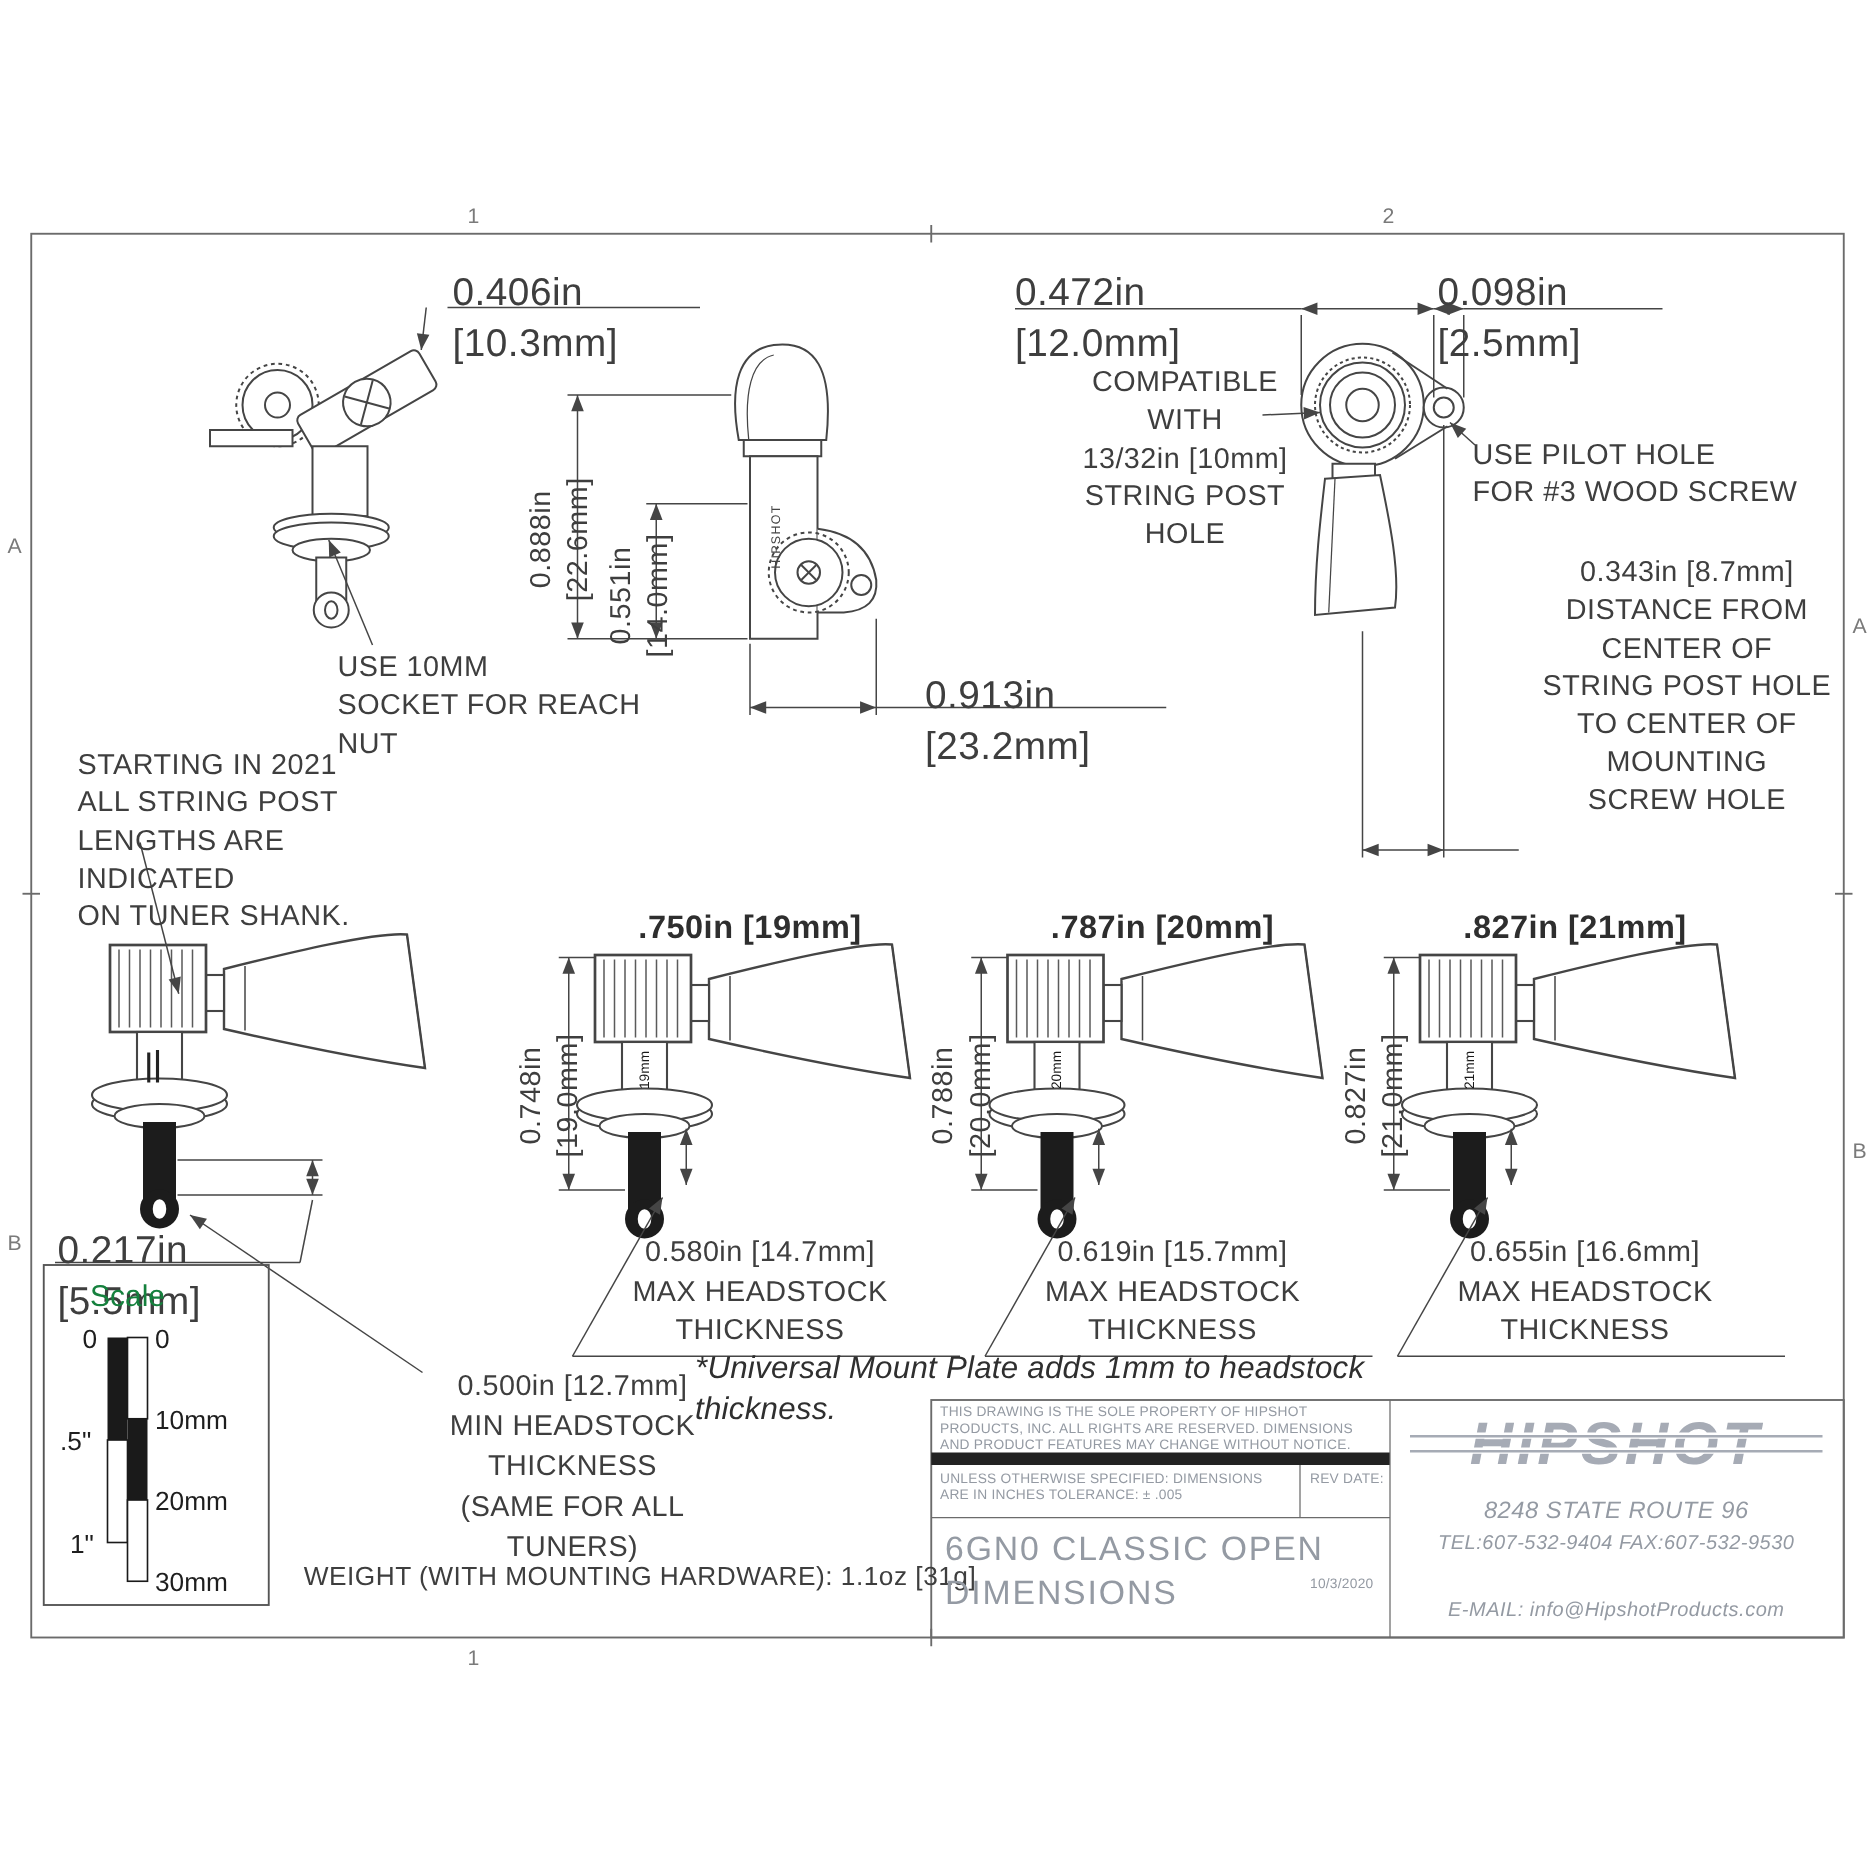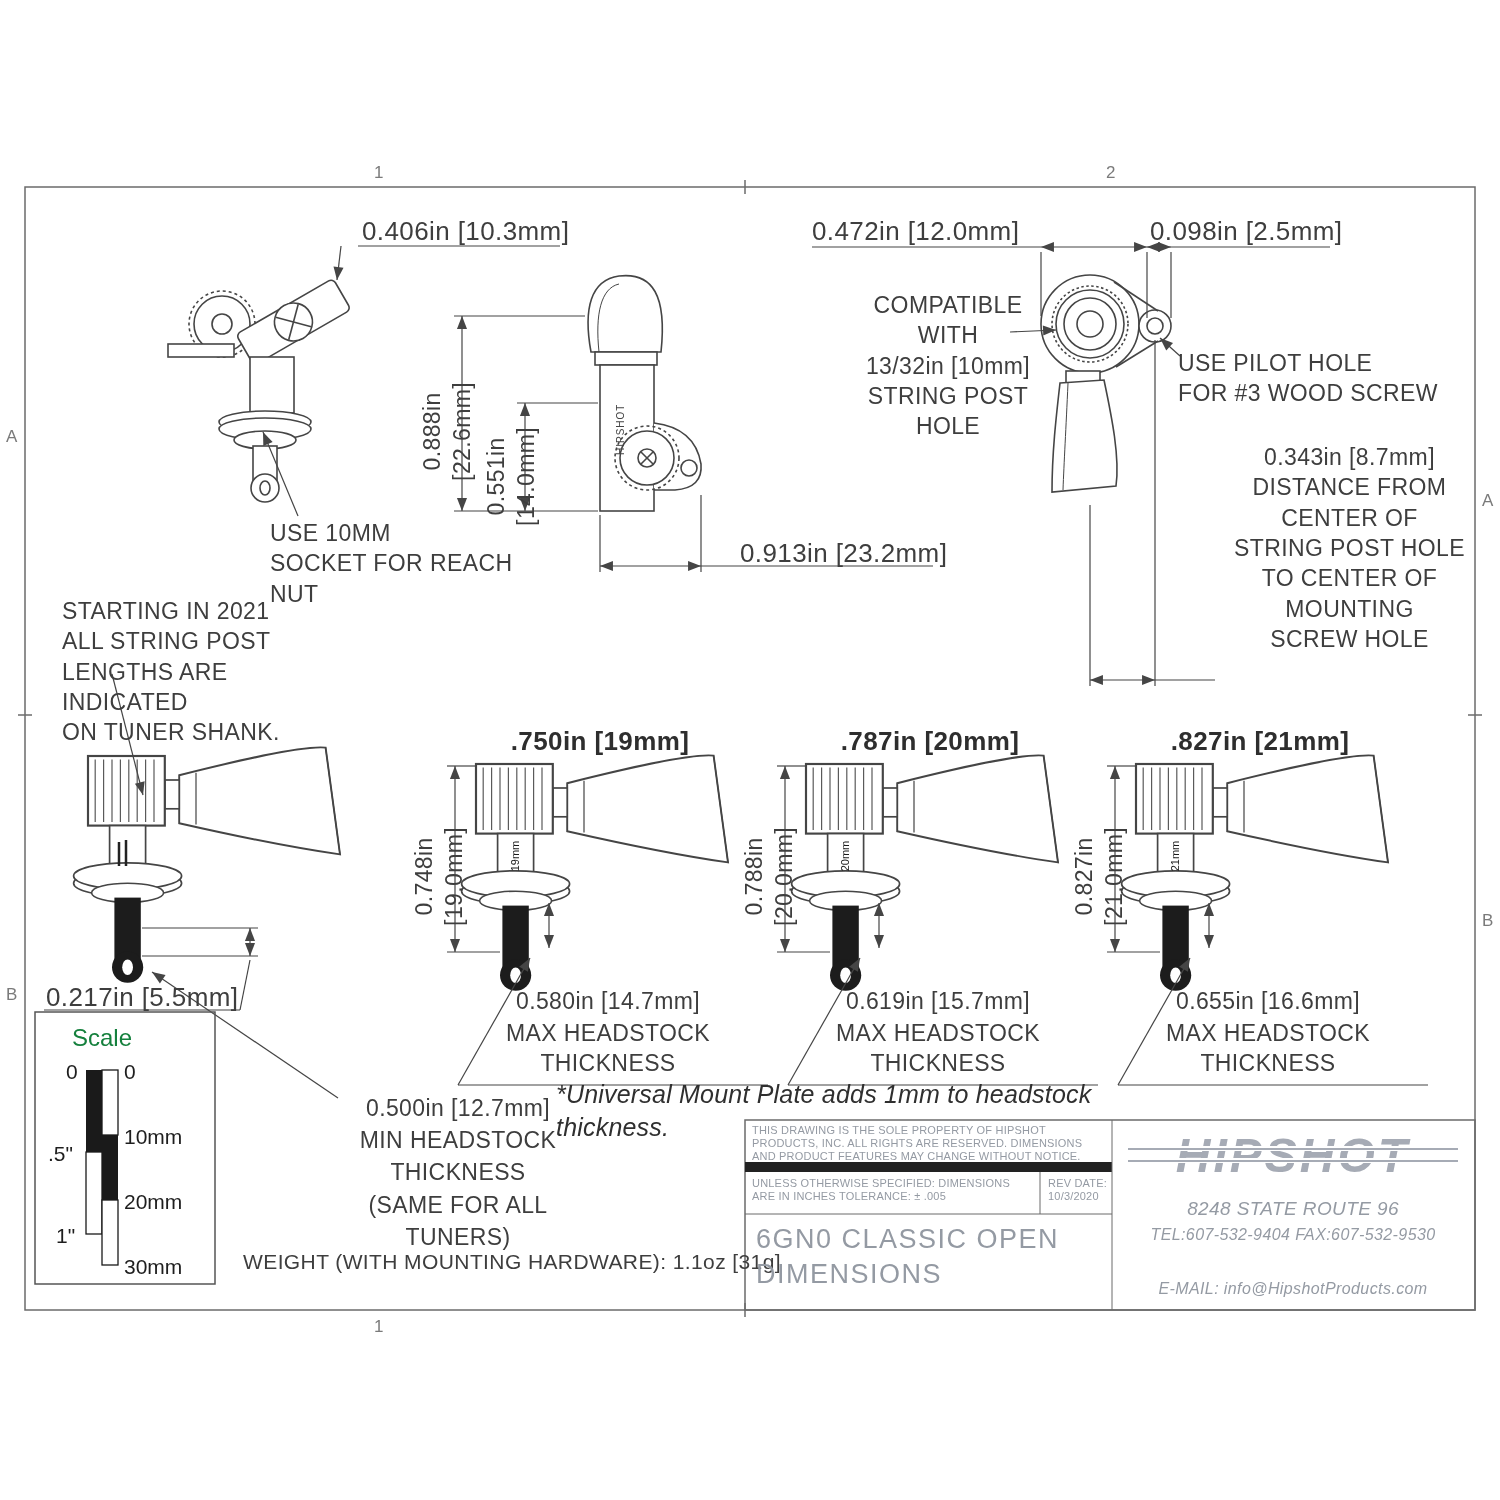--- a/index.html
+++ b/index.html
@@ -3,21 +3,21 @@
 <meta charset="utf-8">
 <style>
   * { box-sizing: border-box; }
   body { margin: 0; background: #ffffff; }
   .sheet { position: relative; width: 1500px; height: 1500px; background: #fff;
            font-family: "Liberation Sans", sans-serif; color: #3e3e3e; overflow: hidden; }
   svg.art { position: absolute; left: 0; top: 0; }
   .txt { position: absolute; line-height: 1.32; letter-spacing: .4px; }
   .ml  { white-space: pre-line; }
   .c   { text-align: center; }
-  .dim { font-size: 26px; }
+  .dim { font-size: 31px; }
   .note{ font-size: 23px; }
   .big { font-size: 26px; font-weight: bold; color: #2e2e2e; }
   .vdim{ font-size: 23px; transform: rotate(-90deg); text-align: center; }
   .zone{ font-size: 17px; color: #7a7a7a; }
   .scale-lbl { font-size: 21px; color: #1e1e1e; letter-spacing: 0; }
   .scale-title { font-size: 24px; color: #15803d; letter-spacing: 0; }
   .ital { font-style: italic; font-size: 25px; color: #2f2f2f; letter-spacing: .2px; }
   .tb   { color: #949aa3; }
   .tb-small { font-size: 11px; line-height: 1.2; letter-spacing: .2px; }
   .tb-title { font-size: 27px; letter-spacing: 1.5px; line-height: 1.3; }
@@ -269,21 +269,21 @@
 <div class="txt note ml c" style="left:318px;top:1092px;width:280px;line-height:1.4;">0.500in [12.7mm]
 MIN HEADSTOCK
 THICKNESS
 (SAME FOR ALL TUNERS)</div>
 <div class="txt" style="left:243px;top:1248px;width:540px;font-size:21px;">WEIGHT (WITH MOUNTING HARDWARE): 1.1oz [31g]</div>
 <div class="txt ital" style="left:556px;top:1078px;width:650px;">*Universal Mount Plate adds 1mm to headstock thickness.</div>
 
 <div class="txt tb tb-small" style="left:752px;top:1124px;width:352px;">THIS DRAWING IS THE SOLE PROPERTY OF HIPSHOT PRODUCTS, INC. ALL RIGHTS ARE RESERVED. DIMENSIONS AND PRODUCT FEATURES MAY CHANGE WITHOUT NOTICE.</div>
 <div class="txt tb tb-small" style="left:752px;top:1177px;width:282px;">UNLESS OTHERWISE SPECIFIED: DIMENSIONS ARE IN INCHES TOLERANCE:  ± .005</div>
 <div class="txt tb tb-small" style="left:1048px;top:1177px;width:60px;">REV DATE:</div>
-<div class="txt tb tb-small" style="left:1048px;top:1190px;width:60px;">10/3/2020</div>
+<div class="txt tb tb-small" style="left:1048px;top:1261px;width:60px;">10/3/2020</div>
 <div class="txt tb tb-title ml" style="left:756px;top:1222px;width:340px;">6GN0 CLASSIC OPEN
 DIMENSIONS</div>
 
 <div class="txt tb-logo c" style="left:1113px;top:1124px;width:360px;">HIPSHOT</div>
 <div class="stripe" style="left:1150px;top:1146px;width:290px;height:5px;background:#fff;"></div>
 <div class="stripe" style="left:1128px;top:1148px;width:330px;height:2px;background:#a6abb5;"></div>
 <div class="stripe" style="left:1150px;top:1158px;width:290px;height:5px;background:#fff;"></div>
 <div class="stripe" style="left:1128px;top:1160px;width:330px;height:2px;background:#a6abb5;"></div>
 
 <div class="txt tb tb-addr c" style="left:1113px;top:1196px;width:360px;">8248 STATE ROUTE 96</div>

